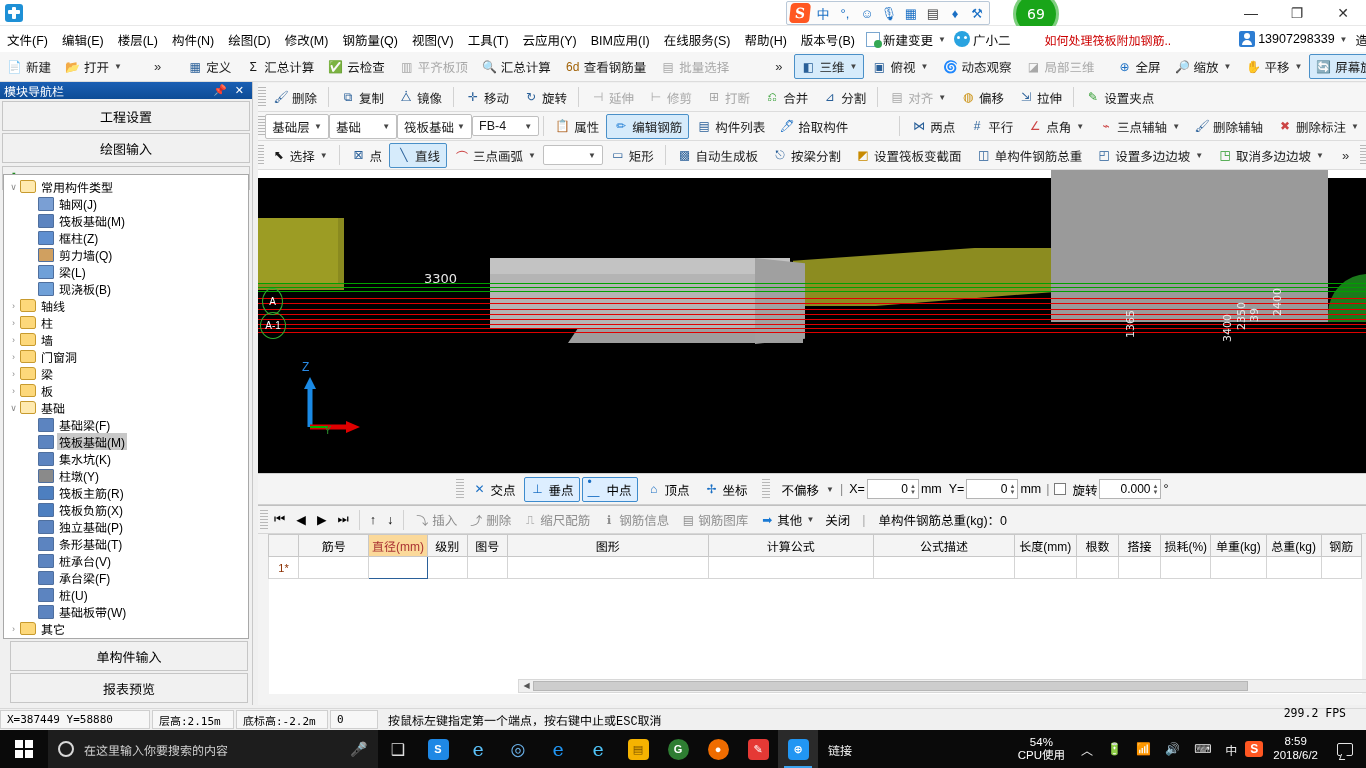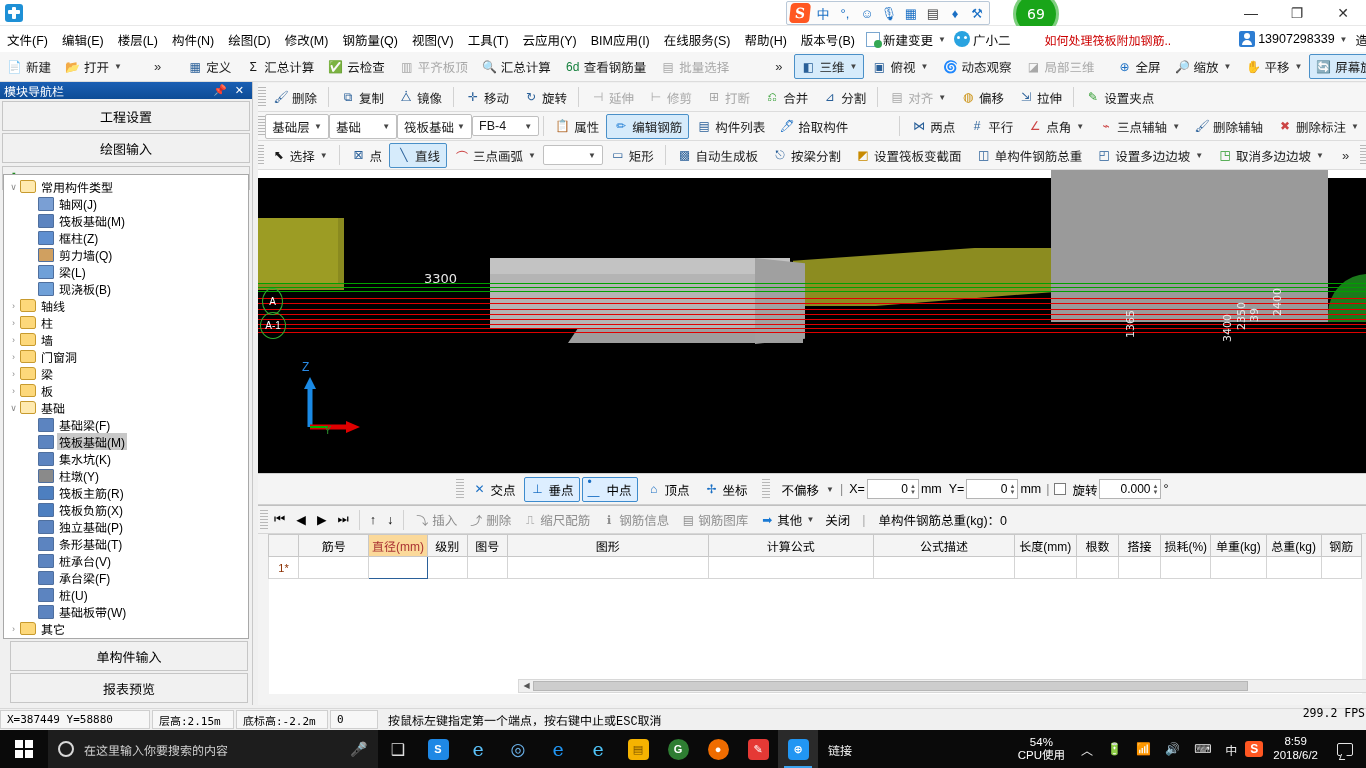--- a/index.html
+++ b/index.html
@@ -303,21 +303,21 @@
     background: #f0f0f0; display: flex; align-items: center;
     font-size: 11.5px; color: #000; border-top: 1px solid #d8d8d8;
   }
   .st-cell {
     height: 19px; display: flex; align-items: center; padding: 0 6px;
     border: 1px solid #cfcfcf; background: #f7f7f7; margin-right: 2px;
     font-family: "DejaVu Sans Mono", monospace; font-size: 11px;
   }
   .st-msg { padding-left: 8px; font-family: Liberation Mono, monospace; font-size: 12px; }
   .fps-label {
-    position: absolute; right: 1px; top: 706px; font-size: 11.5px;
+    position: absolute; right: 20px; top: 706px; font-size: 11.5px;
     font-family: "DejaVu Sans Mono", monospace; color: #000;
   }
 
   
   .taskbar {
     position: absolute; left: 0; top: 730px; width: 1366px; height: 38px;
     background: #0a0a0a; display: flex; align-items: center;
   }
   .start-btn {
     width: 48px; height: 38px; display: flex; align-items: center; justify-content: center;
@@ -463,21 +463,21 @@
     </div>
     <div class="tb-btn disabled">
       <span class="ico">▥</span>
       <span>平齐板顶</span>
     </div>
     <div class="tb-btn">
       <span class="ico" style="color:#1a6fc4;">🔍</span>
       <span>汇总计算</span>
     </div>
     <div class="tb-btn">
-      <span class="ico" style="color:#15803d;">6d</span>
+      <span class="ico" style="color:#a16207;">6d</span>
       <span>查看钢筋量</span>
     </div>
     <div class="tb-btn disabled">
       <span class="ico">▤</span>
       <span>批量选择</span>
     </div>
 
     <div class="tb-btn" style="margin-left:28px;">
       <span class="chevrons">»</span>
     </div>

